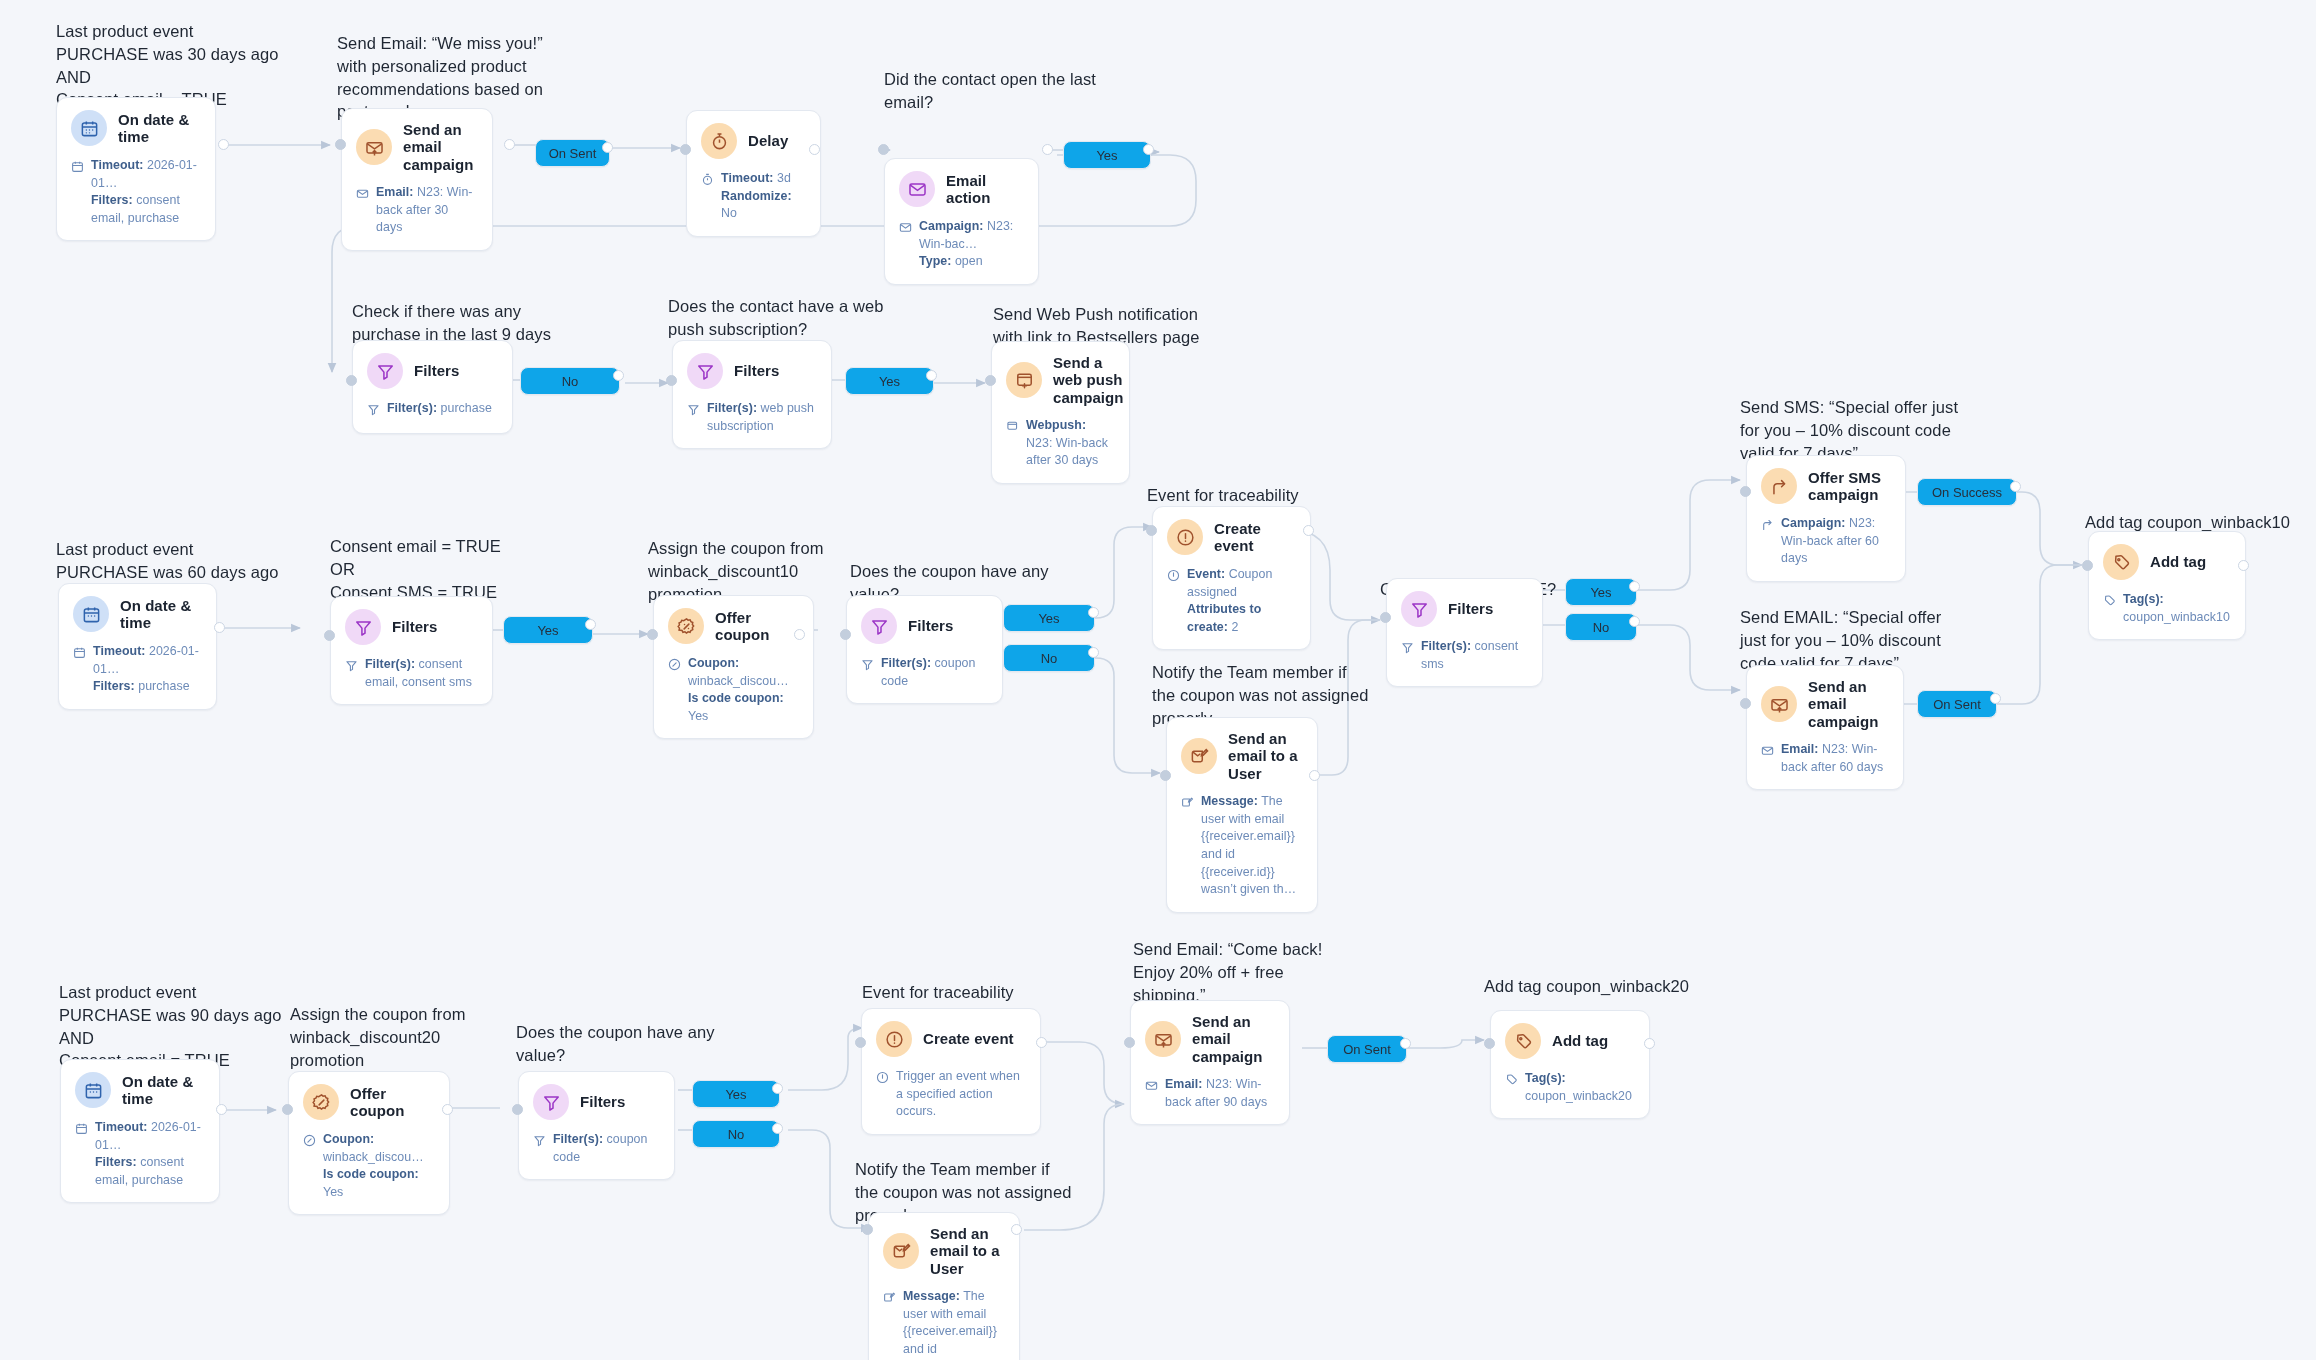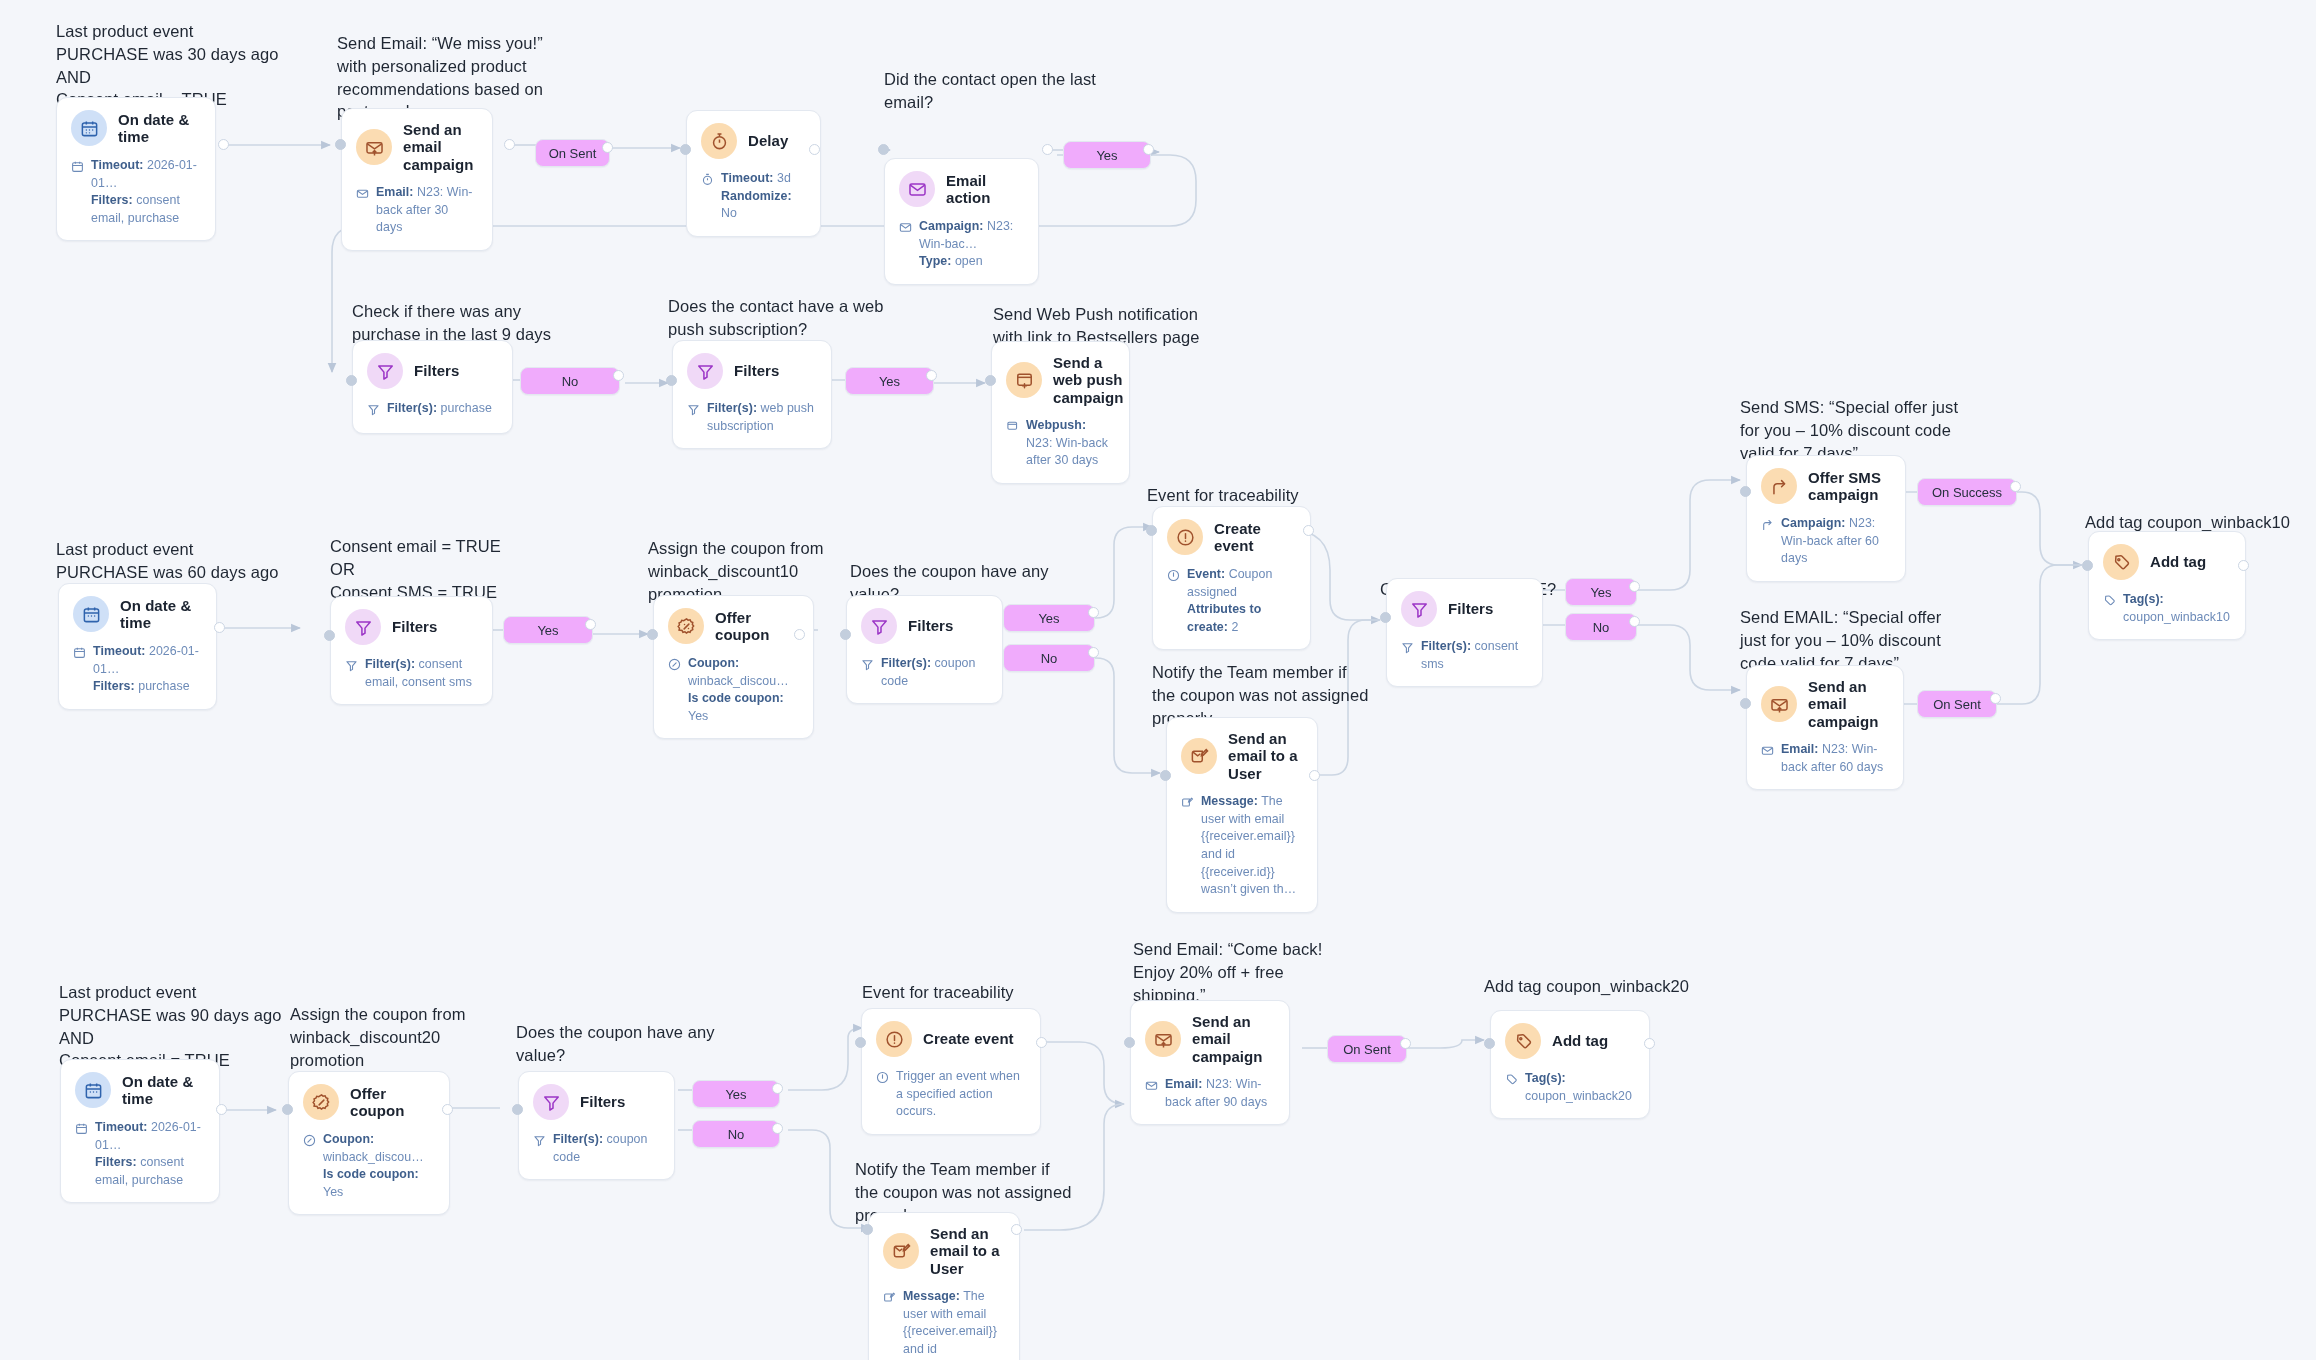--- a/index.html
+++ b/index.html
@@ -73,21 +73,21 @@
     font-size: 12.4px;
     line-height: 1.42;
     color: #6d8bb8;
     letter-spacing: .05px;
   }
   .node-body .txt b { color: #3f5f8c; font-weight: 700; }
 
   
   .pill {
     position: absolute;
-    background: #f0abfc;
+    background: #0ea5e9;
     border: 1px solid #e3e8f0;
     border-radius: 8px;
     height: 28px;
     display: flex; align-items: center; justify-content: center;
     font-size: 13px;
     color: #26303d;
     box-shadow: 0 1px 1px rgba(20,40,80,.04);
   }
 
   

